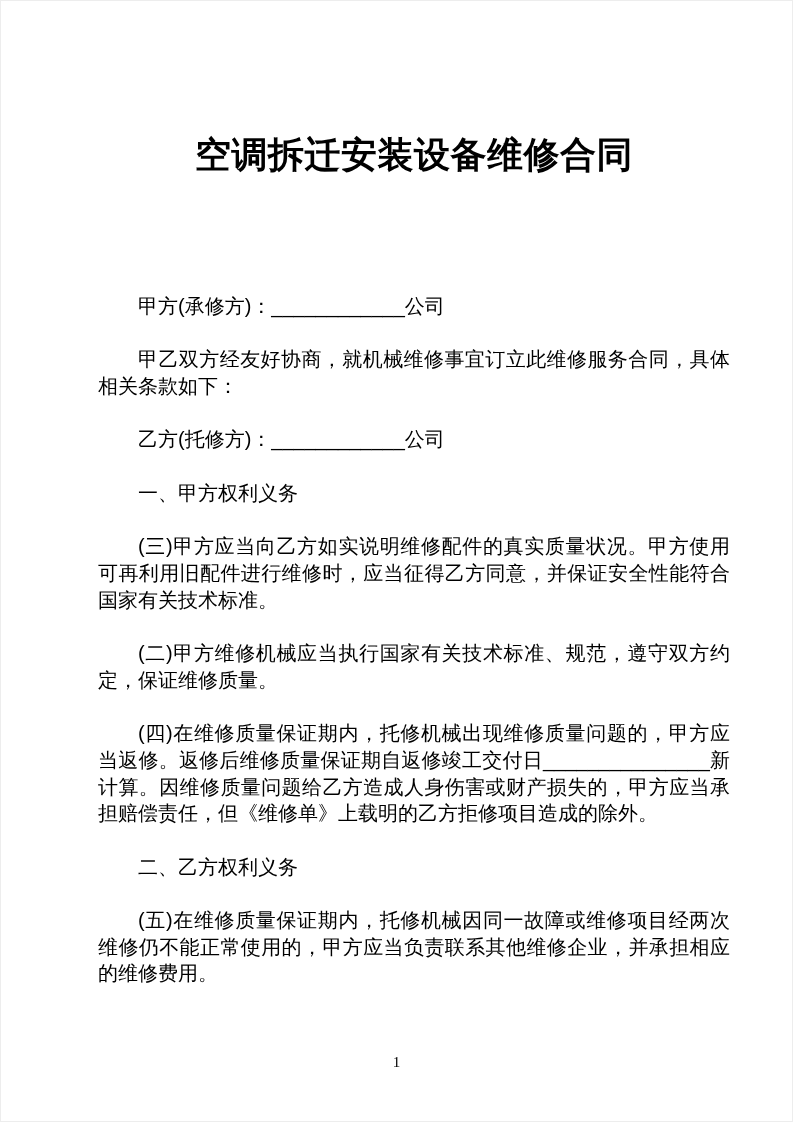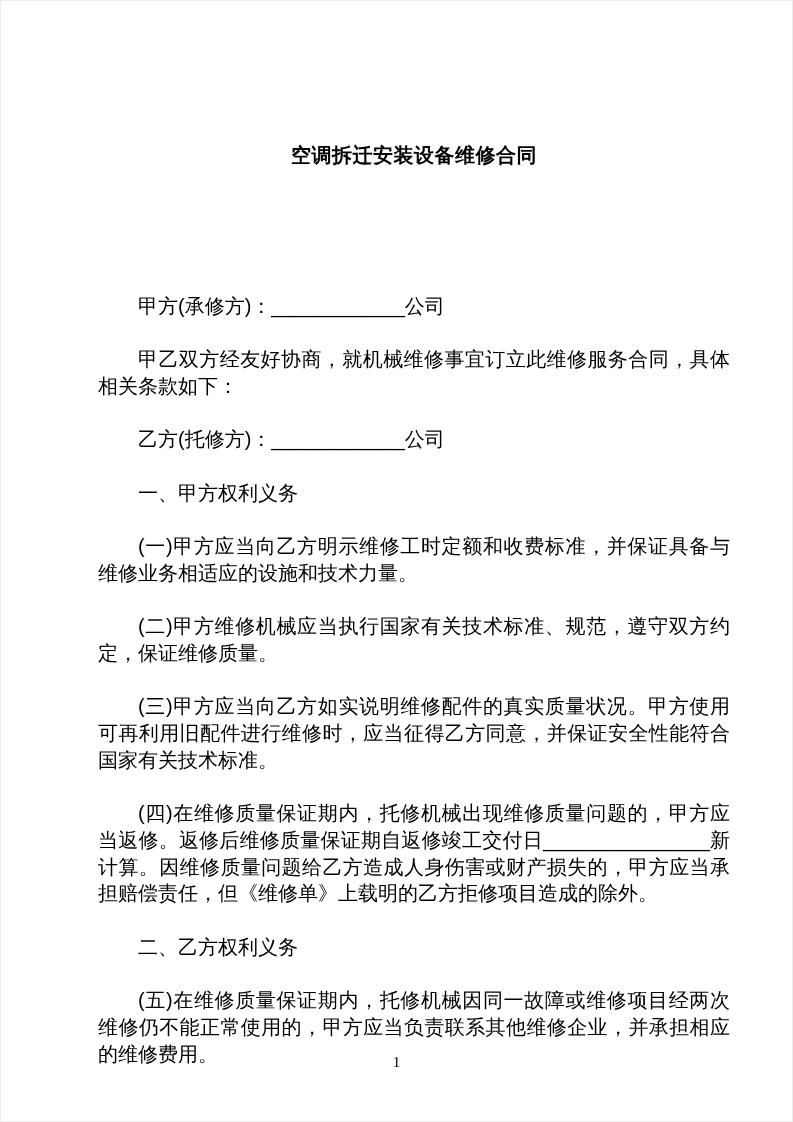--- a/index.html
+++ b/index.html
@@ -13,21 +13,21 @@
     box-sizing: border-box;
     background: #ffffff;
     border: 1px solid #ededed;
     position: relative;
     padding: 138px 62px 0 97px;
     font-family: "Liberation Sans", "DejaVu Sans", sans-serif;
     color: #000000;
     overflow: hidden;
   }
   .doc-title {
-    font-size: 20px;
+    font-size: 36px;
     line-height: 32px;
     font-weight: 700;
     text-align: center;
     margin: 0 0 122px 0;
     letter-spacing: 0.5px;
   }
   .para {
     font-size: 20px;
     line-height: 26.7px;
     margin: 0 0 26.7px 0;
@@ -55,25 +55,24 @@
   <h1 class="doc-title">空调拆迁安装设备维修合同</h1>
 
   <p class="para">甲方(承修方)：____________公司</p>
 
   <p class="para">甲乙双方经友好协商，就机械维修事宜订立此维修服务合同，具体相关条款如下：</p>
 
   <p class="para">乙方(托修方)：____________公司</p>
 
   <p class="para">一、甲方权利义务</p>
 
-  <p class="para">(一)甲方应当向乙方明示维修工时定额和收费标准，并保证具备与维修业务相适应的设施和技术力量。</p>
+
+  <p class="para">(三)甲方应当向乙方如实说明维修配件的真实质量状况。甲方使用可再利用旧配件进行维修时，应当征得乙方同意，并保证安全性能符合国家有关技术标准。</p>
 
   <p class="para">(二)甲方维修机械应当执行国家有关技术标准、规范，遵守双方约定，保证维修质量。</p>
-
-  <p class="para">(三)甲方应当向乙方如实说明维修配件的真实质量状况。甲方使用可再利用旧配件进行维修时，应当征得乙方同意，并保证安全性能符合国家有关技术标准。</p>
 
   <p class="para">(四)在维修质量保证期内，托修机械出现维修质量问题的，甲方应当返修。返修后维修质量保证期自返修竣工交付日_______________新计算。因维修质量问题给乙方造成人身伤害或财产损失的，甲方应当承担赔偿责任，但《维修单》上载明的乙方拒修项目造成的除外。</p>
 
   <p class="para">二、乙方权利义务</p>
 
   <p class="para">(五)在维修质量保证期内，托修机械因同一故障或维修项目经两次维修仍不能正常使用的，甲方应当负责联系其他维修企业，并承担相应的维修费用。</p>
 
   <div class="page-footer">1</div>
 
 </div>

